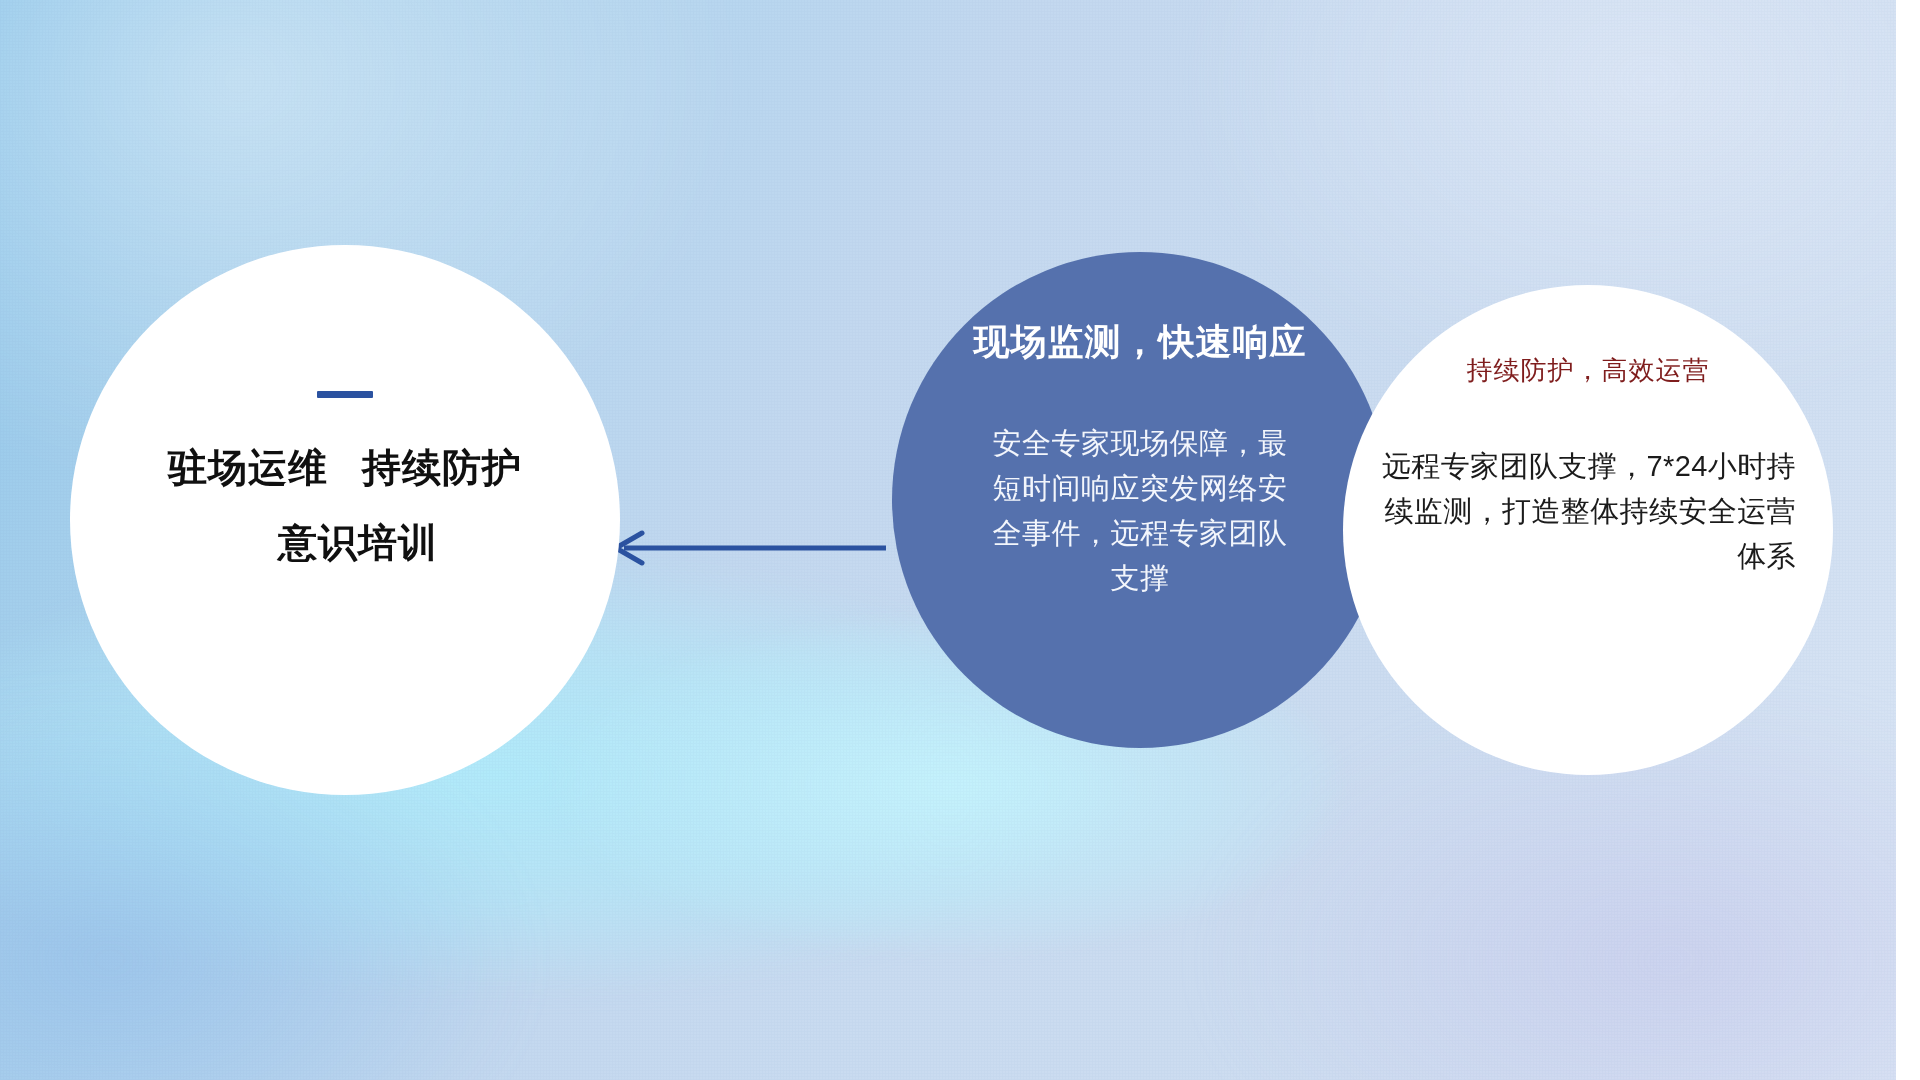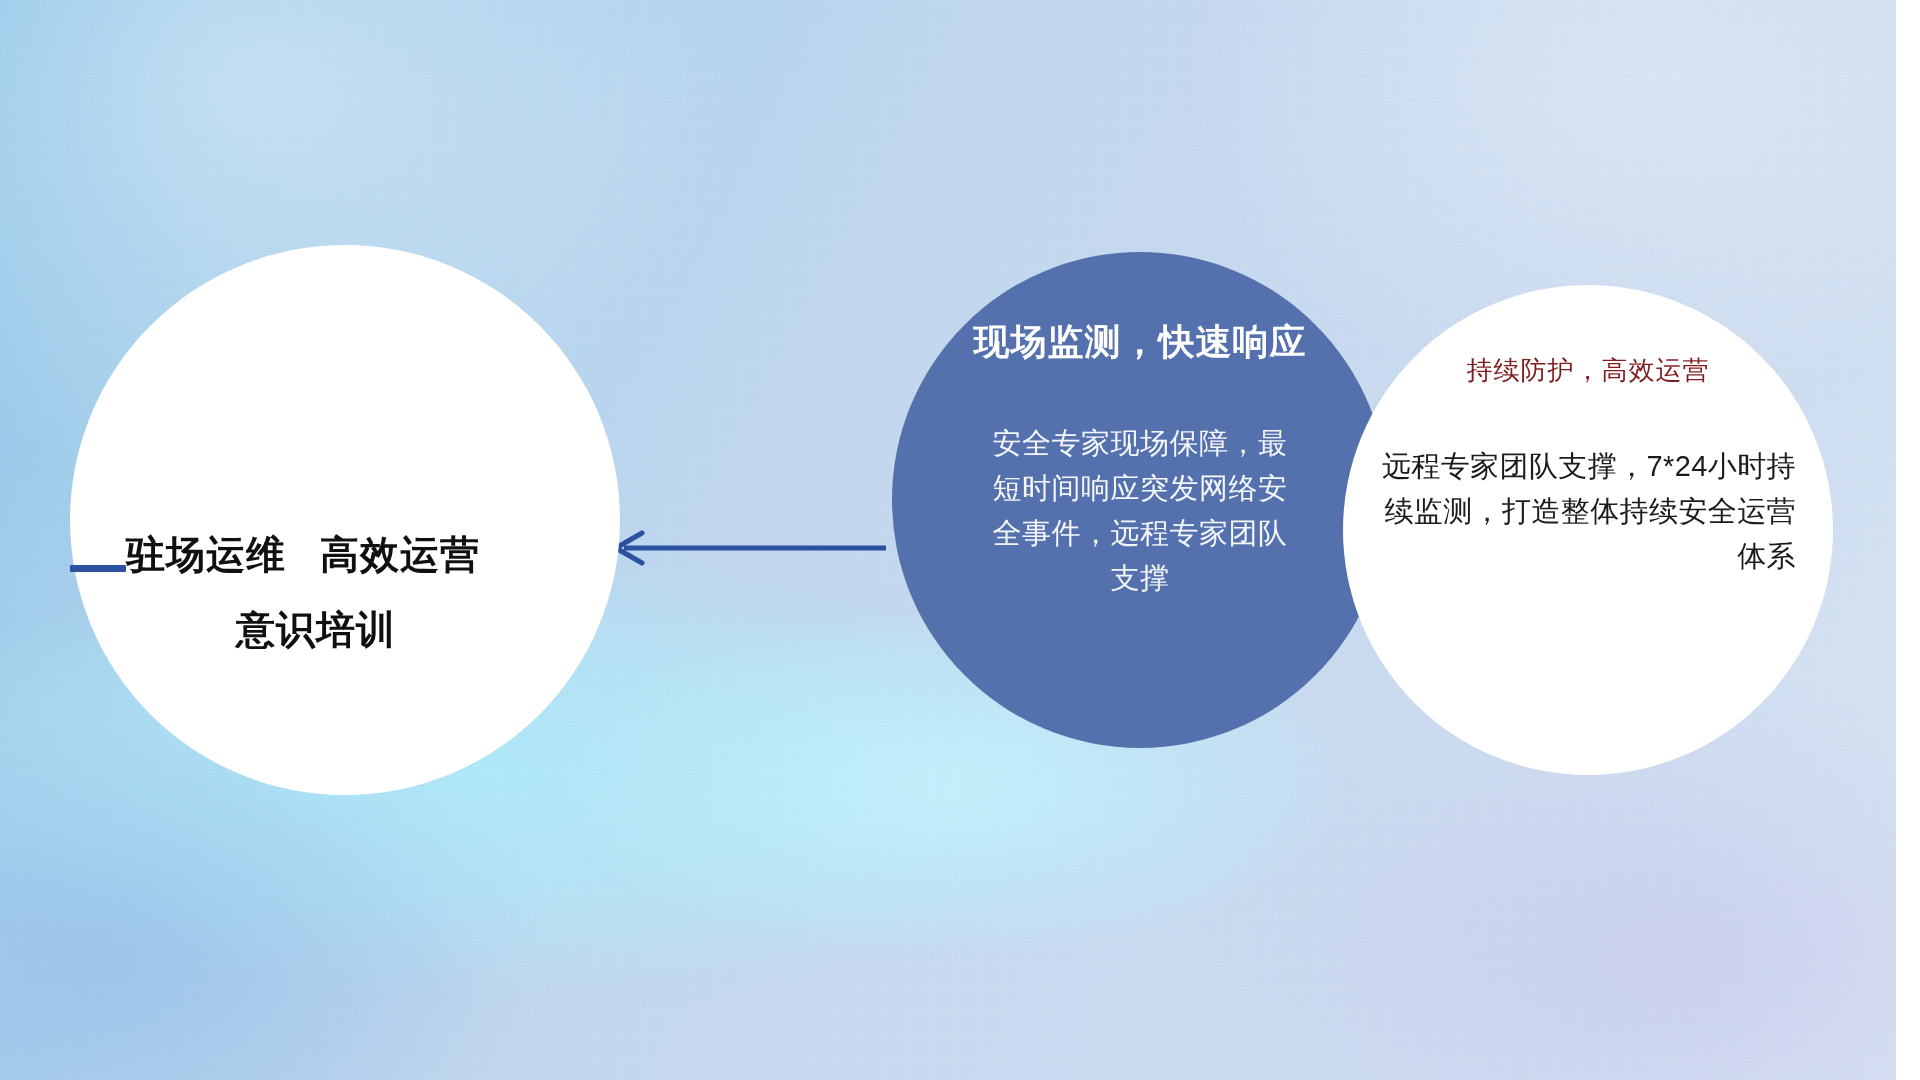--- a/index.html
+++ b/index.html
@@ -125,21 +125,21 @@
     z-index: 5;
   }
 
   
   .left-body {
     position: absolute;
     left: 70px; top: 245px;
     width: 550px; height: 550px;
     z-index: 6;
     display: flex;
-    flex-direction: row;
+    flex-direction: column;
     align-items: center;
     justify-content: flex-start;
     padding-top: 146px;
     box-sizing: border-box;
   }
   .left-dash {
     width: 56px;
     height: 7px;
     background: #2b52a0;
     border-radius: 1px;
@@ -262,21 +262,21 @@
   <div class="mid-body">
     <div class="mid-title">现场监测，快速响应</div>
     <div class="mid-text">安全专家现场保障，最短时间响应突发网络安全事件，远程专家团队支撑</div>
   </div>
 
   <div class="left-body">
     <div class="left-dash"></div>
     <div class="left-rows">
       <div class="left-row">
         <span>驻场运维</span>
-        <span>高效运营</span>
+        <span>持续防护</span>
       </div>
       <div class="left-row single">
         <span>意识培训</span>
       </div>
     </div>
   </div>
 
   <div class="right-body">
     <div class="right-title">持续防护，高效运营</div>
     <div class="right-text">远程专家团队支撑，7*24小时持续监测，打造整体持续安全运营体系</div>

